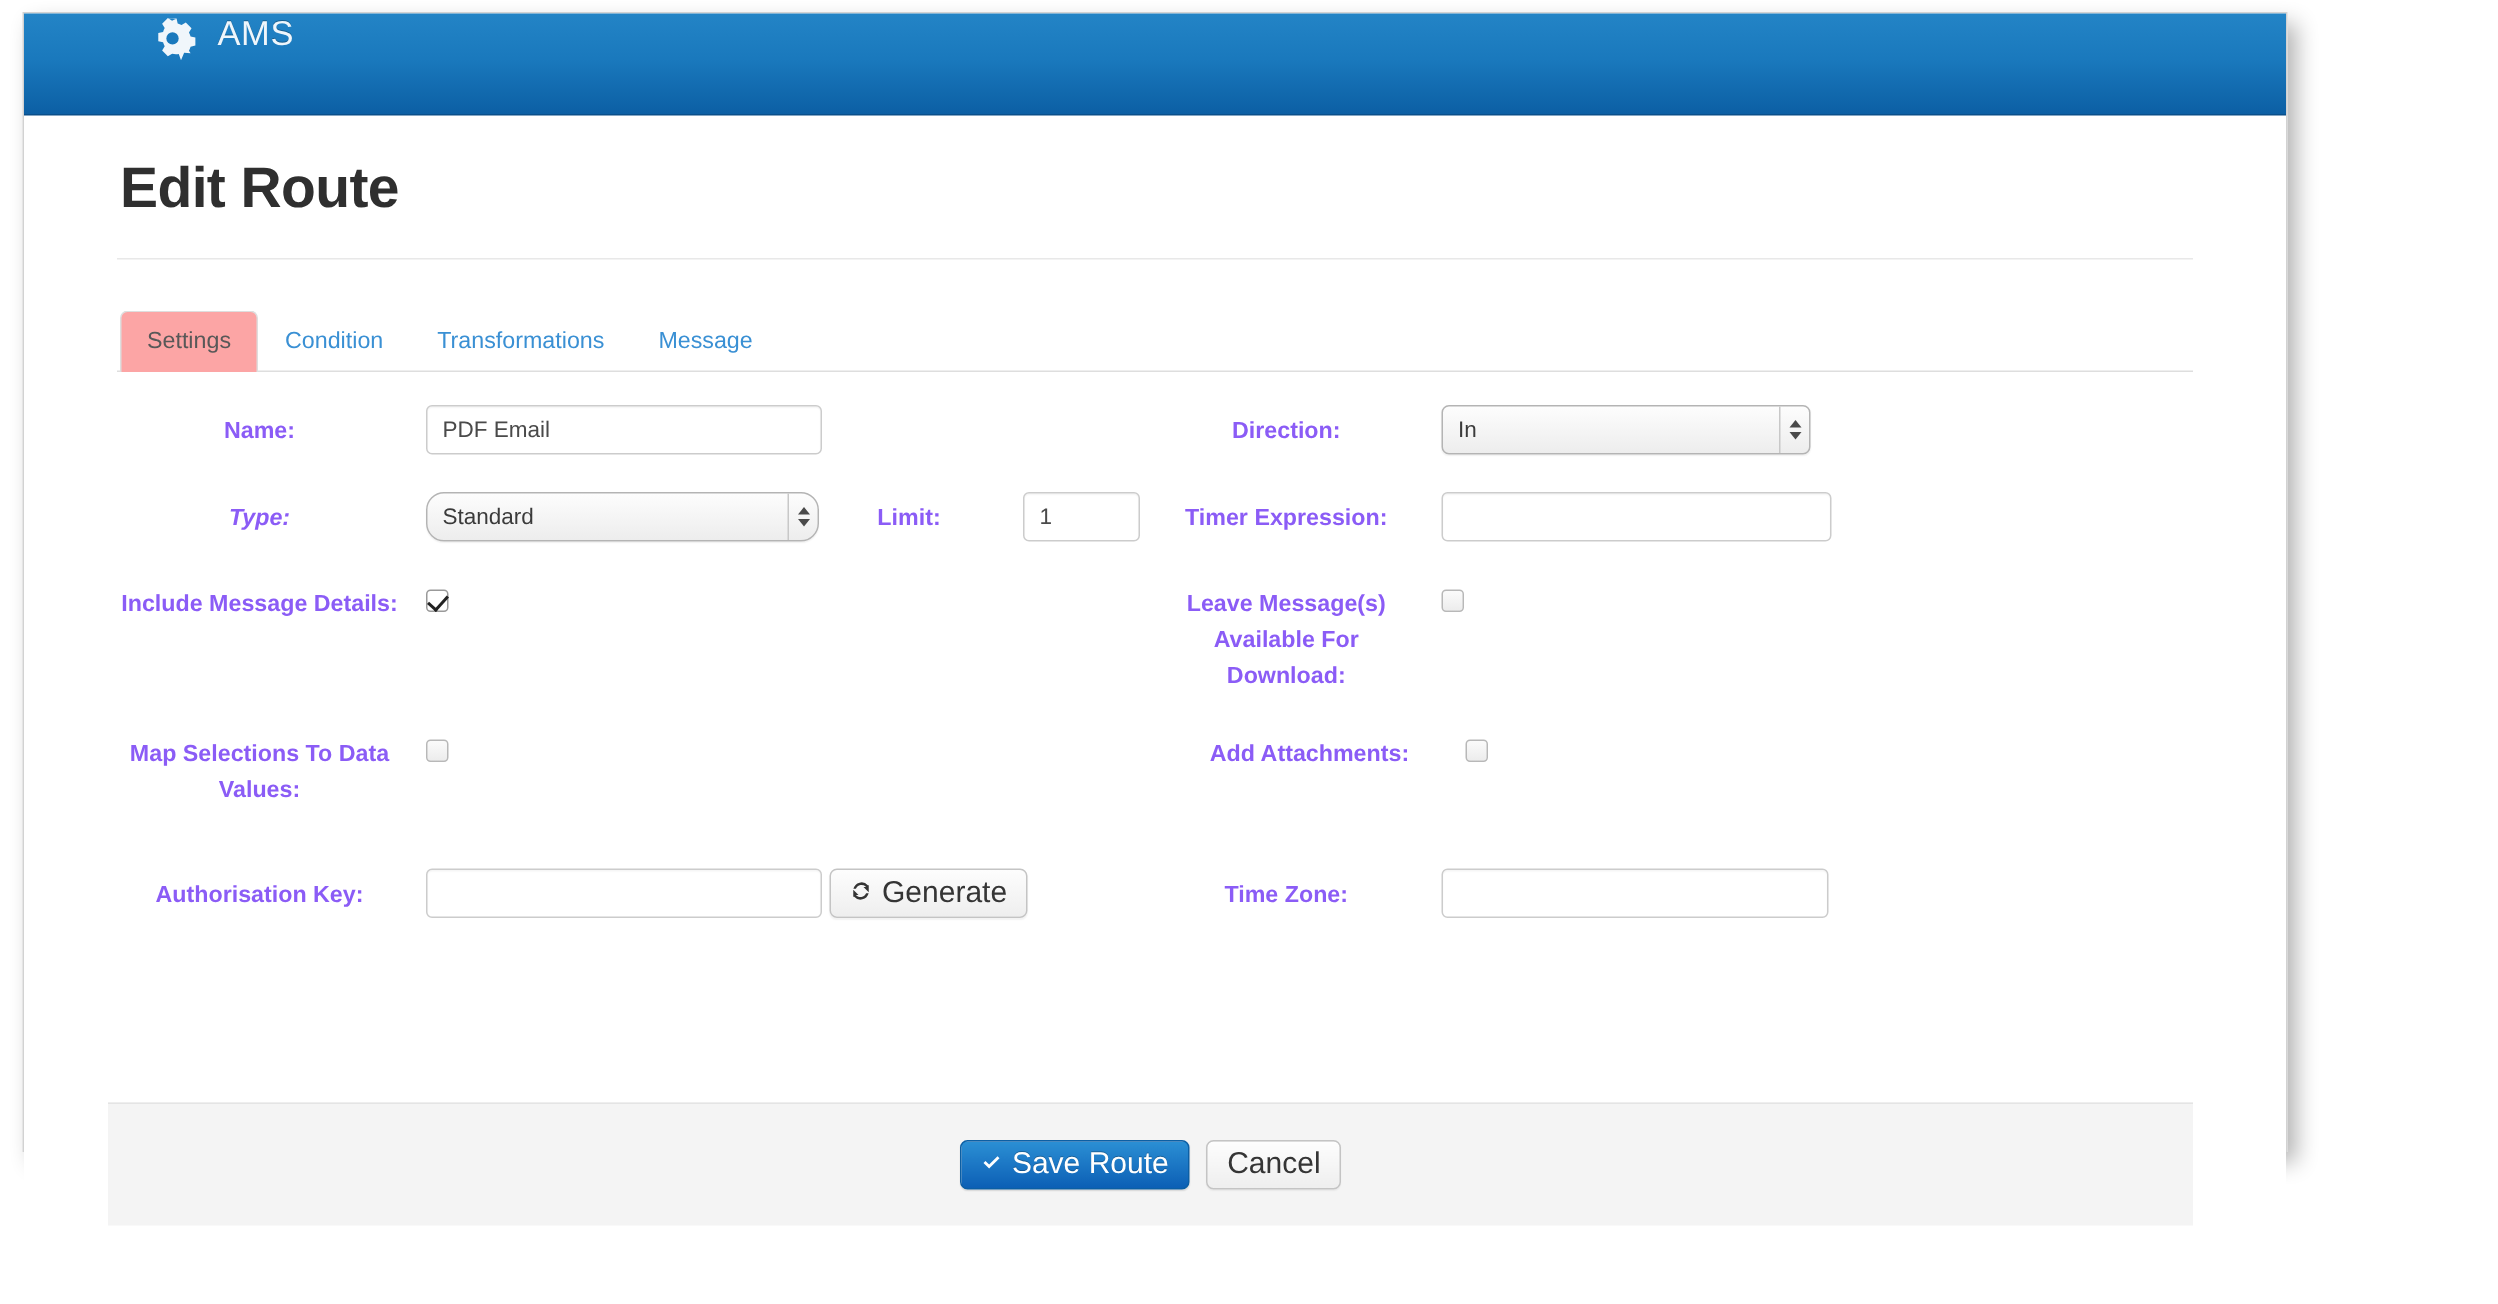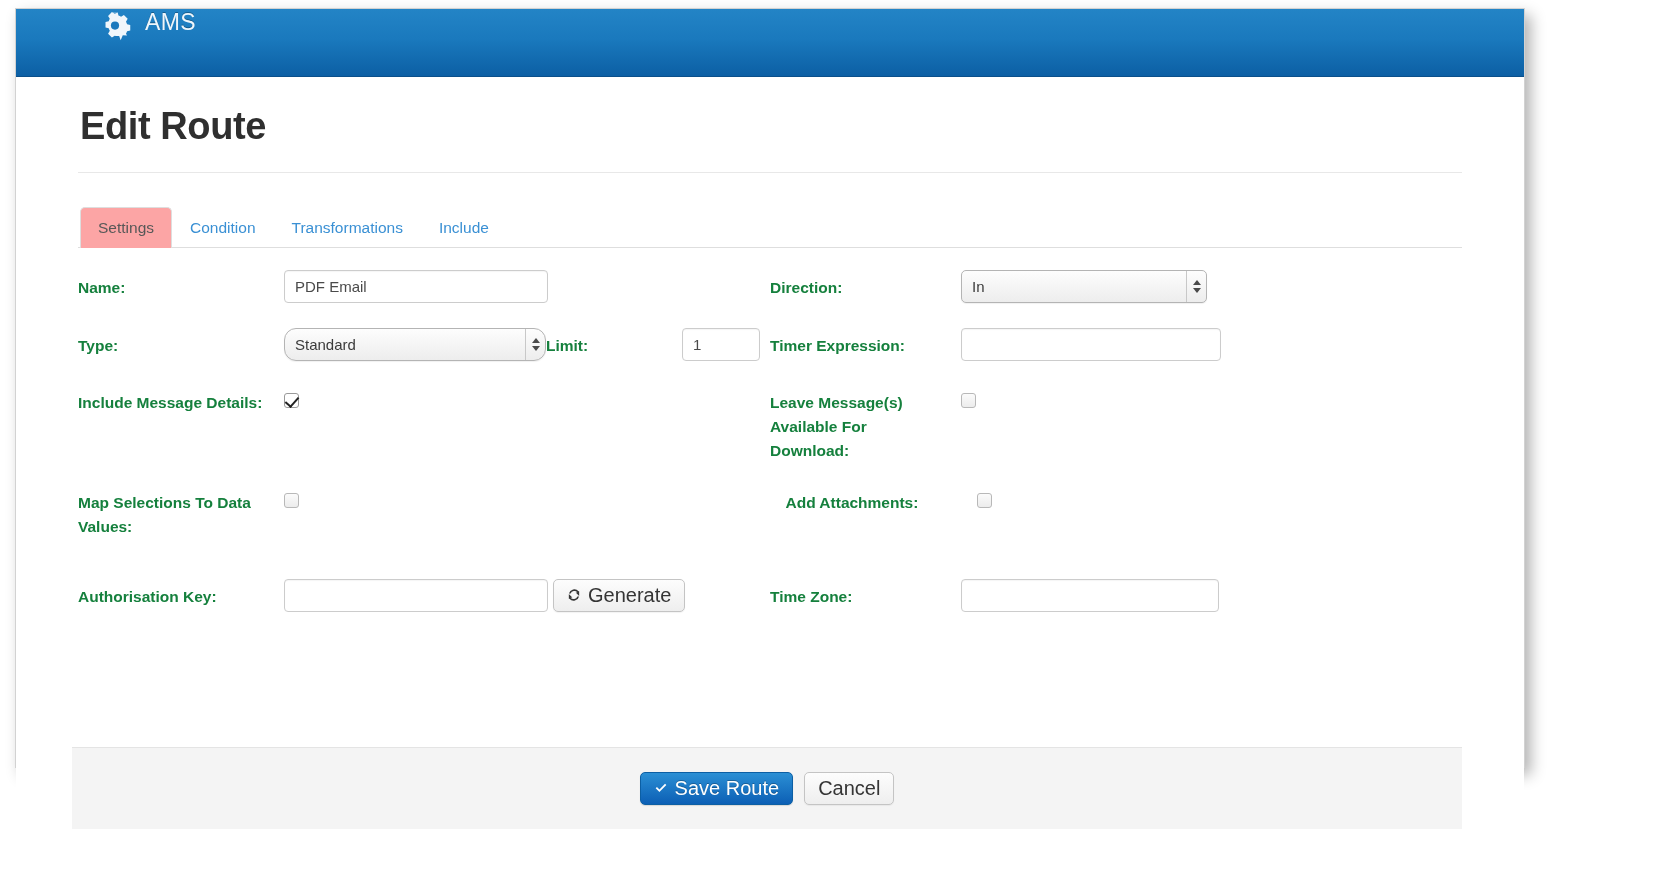--- a/index.html
+++ b/index.html
@@ -94,22 +94,22 @@
 
   
   .form-area { position: relative; margin-top: 22px; }
 
   .row { display: flex; }
   .col { display: flex; width: 50%; }
 
   .lbl {
     font-size: 15.5px;
     font-weight: bold;
-    color: #15803d;
-    text-align: left;
+    color: #8b5cf6;
+    text-align: center;
     line-height: 24px;
     padding-top: 6px;
   }
   .ctl { padding-left: 16px; }
 
   .txt {
     height: 33px;
     border: 1px solid #cccccc;
     border-radius: 4px;
     background: #fff;
@@ -204,21 +204,20 @@
     position: absolute;
     left: 56px; right: 62px;
     top: 630px;
     height: 82px;
     background: #f4f4f4;
     border-top: 1px solid #e4e4e4;
     display: flex;
     align-items: center;
     justify-content: center;
     gap: 11px;
-    margin-top: 12px;
   }
 
   .multiline { line-height: 24px; }
 </style>
 </head>
 <body>
 
 <div class="page-frame">
 
   <div class="navbar">
@@ -233,21 +232,21 @@
 
   <div class="content">
 
     <div class="page-title">Edit Route</div>
     <div class="title-rule"></div>
 
     <div class="tabs">
       <div class="tab active">Settings</div>
       <div class="tab">Condition</div>
       <div class="tab">Transformations</div>
-      <div class="tab">Include</div>
+      <div class="tab">Message</div>
     </div>
 
     <div class="form-area">
 
       <div class="row" style="margin-top:10px;">
         <div class="col">
           <div class="lbl" style="width:190px;">Name:</div>
           <div class="ctl">
             <input class="txt" style="width: 264px;" value="PDF Email">
           </div>
@@ -261,21 +260,21 @@
                 <span class="caret-up"></span>
                   <span class="caret-dn"></span>
               </span>
             </div>
           </div>
         </div>
       </div>
 
       <div class="row" style="margin-top:25px;">
         <div class="col" style="width:50%;">
-          <div class="lbl" style="width:190px;">Type:</div>
+          <div class="lbl" style="width:190px;font-style:italic;">Type:</div>
           <div class="ctl">
             <div class="sel" style="width:262px;border-radius:12px;">
               <span>Standard</span>
               <span class="arrows">
                 <span class="caret-up"></span>
                   <span class="caret-dn"></span>
               </span>
             </div>
           </div>
           <div class="lbl" style="width:120px;">Limit:</div>

